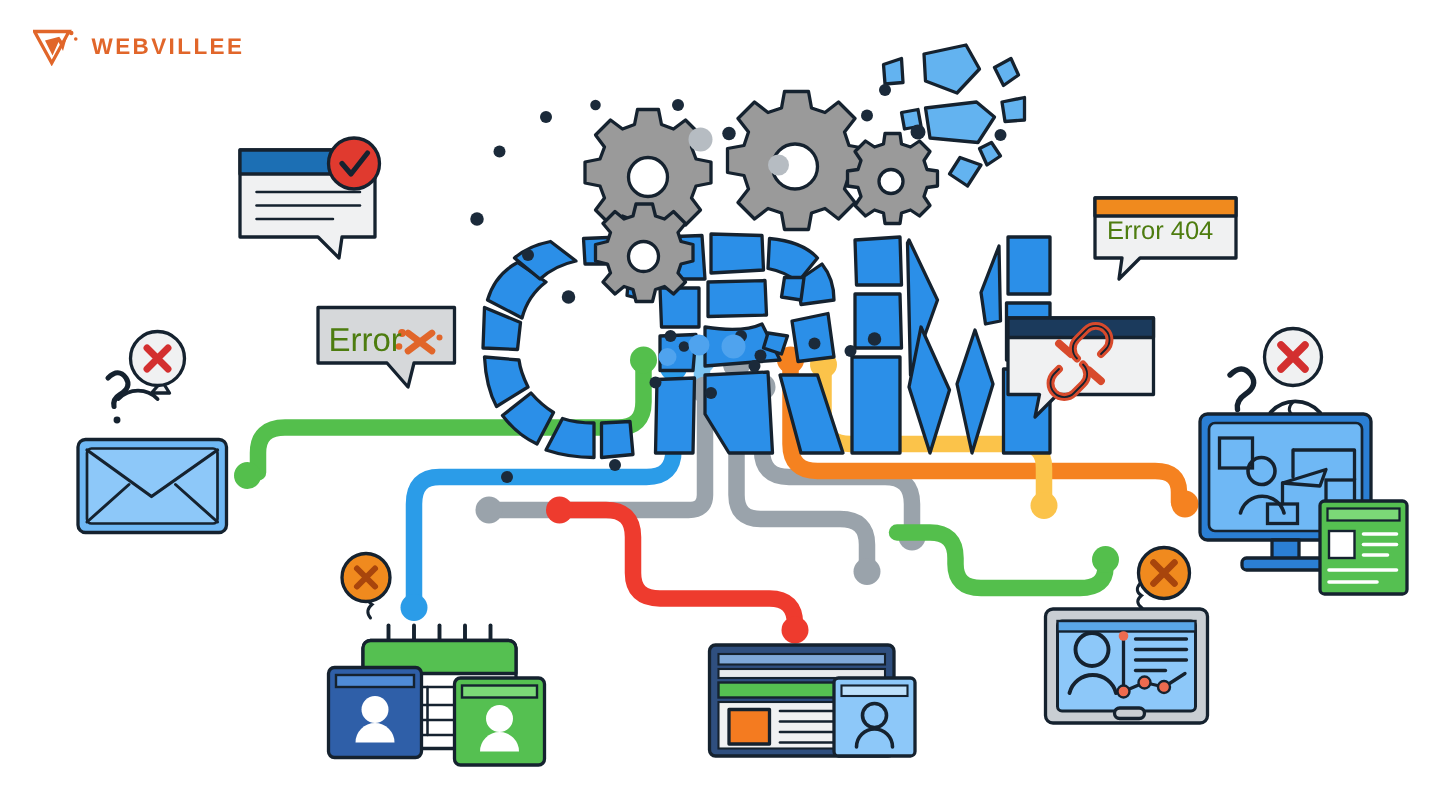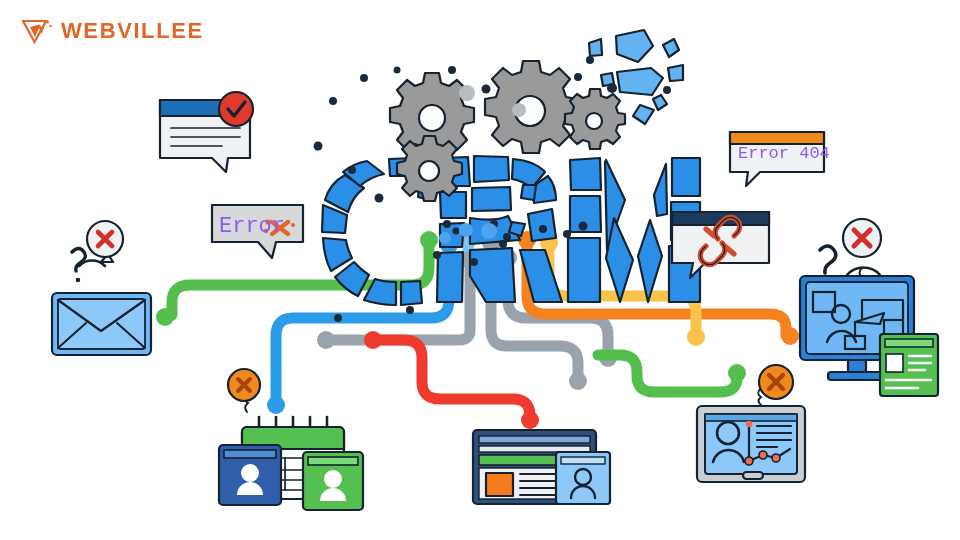--- a/index.html
+++ b/index.html
@@ -12,29 +12,29 @@
   #stage{position:relative;width:960px;height:540px;background:#fff;}
   #art{position:absolute;inset:0;width:960px;height:540px;}
 
   
   .brand{
     position:absolute;left:22px;top:16px;display:flex;align-items:center;gap:9px;
     height:30px;
   }
   .brand .mark{width:30px;height:26px;display:block;}
   .brand .wordmark{
-    font-size:22px;font-weight:bold;letter-spacing:1.6px;
+    font-size:15px;font-weight:bold;letter-spacing:1.6px;
     color:#E1662A;line-height:1;white-space:nowrap;
     font-family:"Liberation Sans","DejaVu Sans",sans-serif;
   }
 
   
   .chip-text{
-    position:absolute;color:#8b5cf6;white-space:nowrap;
-    font-family:Liberation Mono, monospace;
+    position:absolute;color:#4d7c0f;white-space:nowrap;
+    font-family:Liberation Sans, sans-serif;
   }
   #error-label-text{left:219px;top:214px;font-size:22px;}
   #error404-label-text{left:738px;top:144px;font-size:17px;}
 </style>
 </head>
 <body>
 
 <div id="stage">
 
   <div class="brand">

